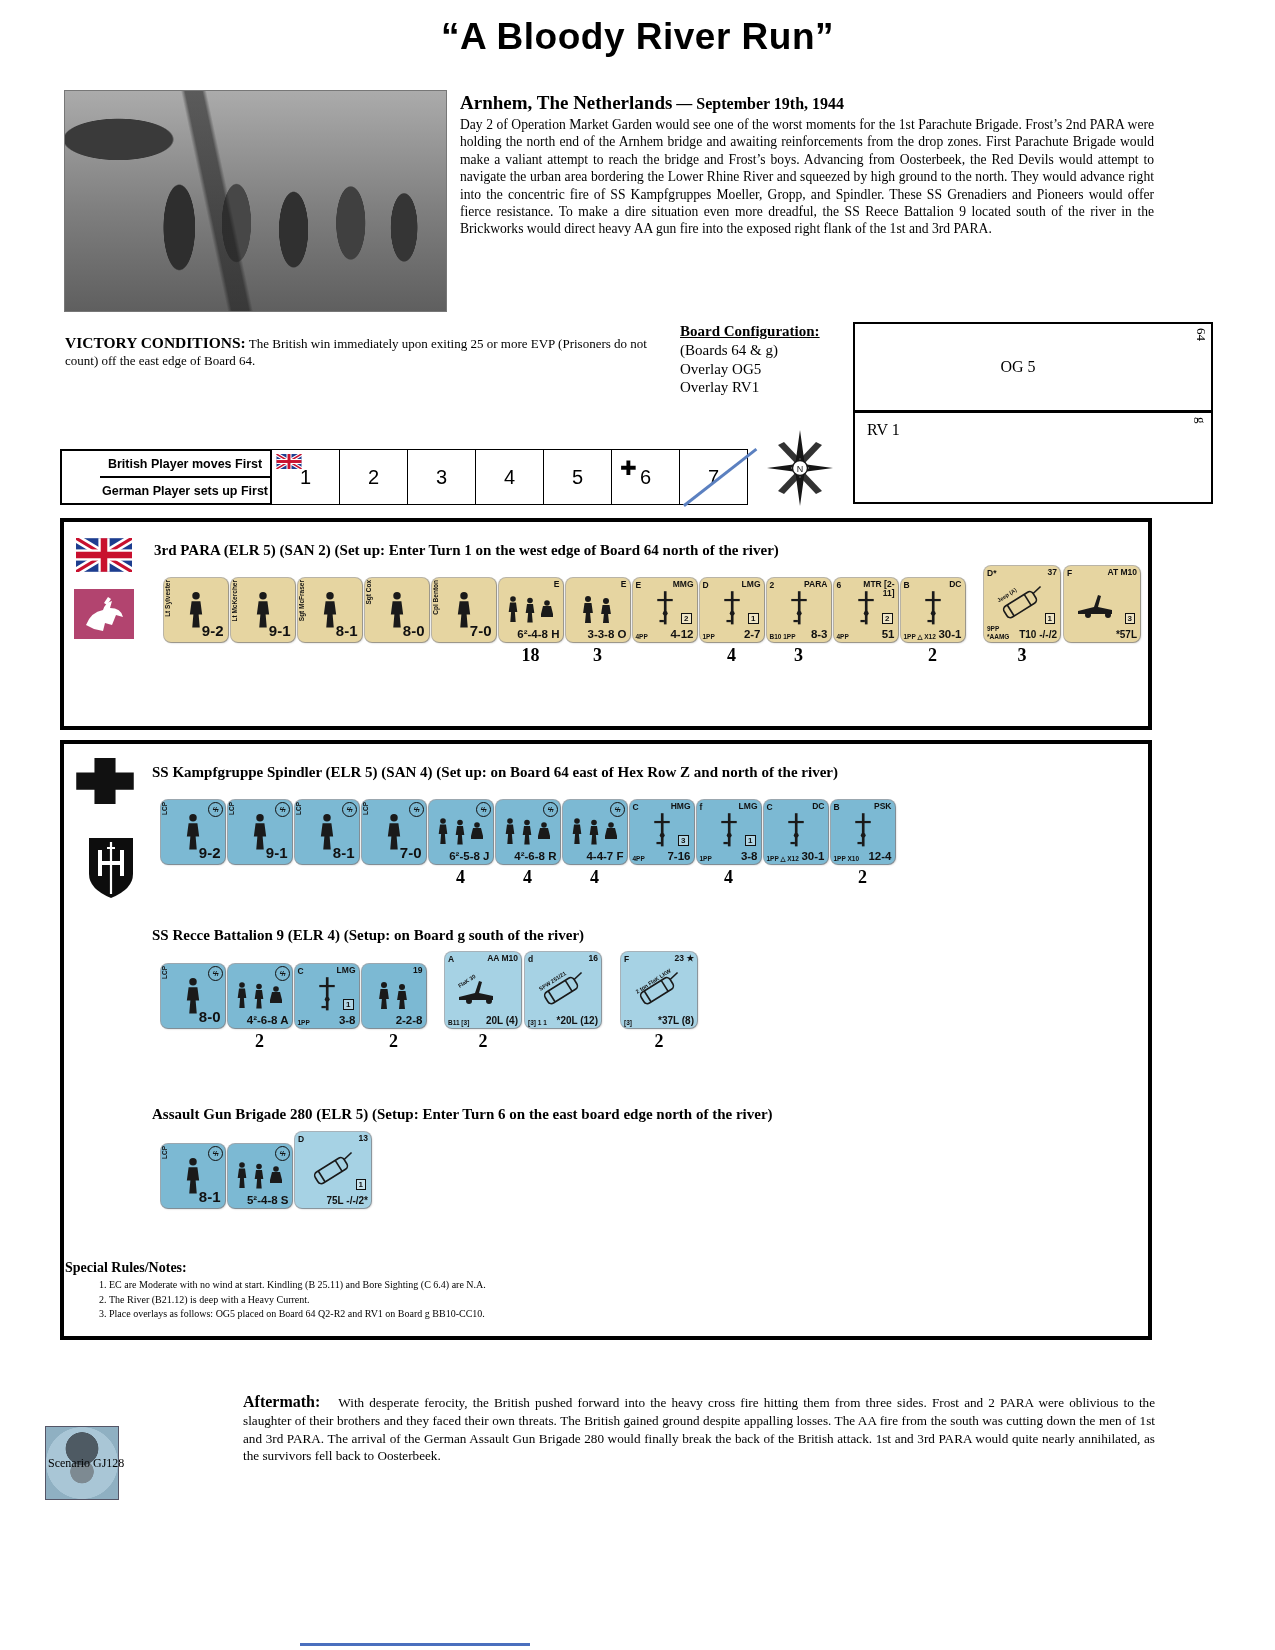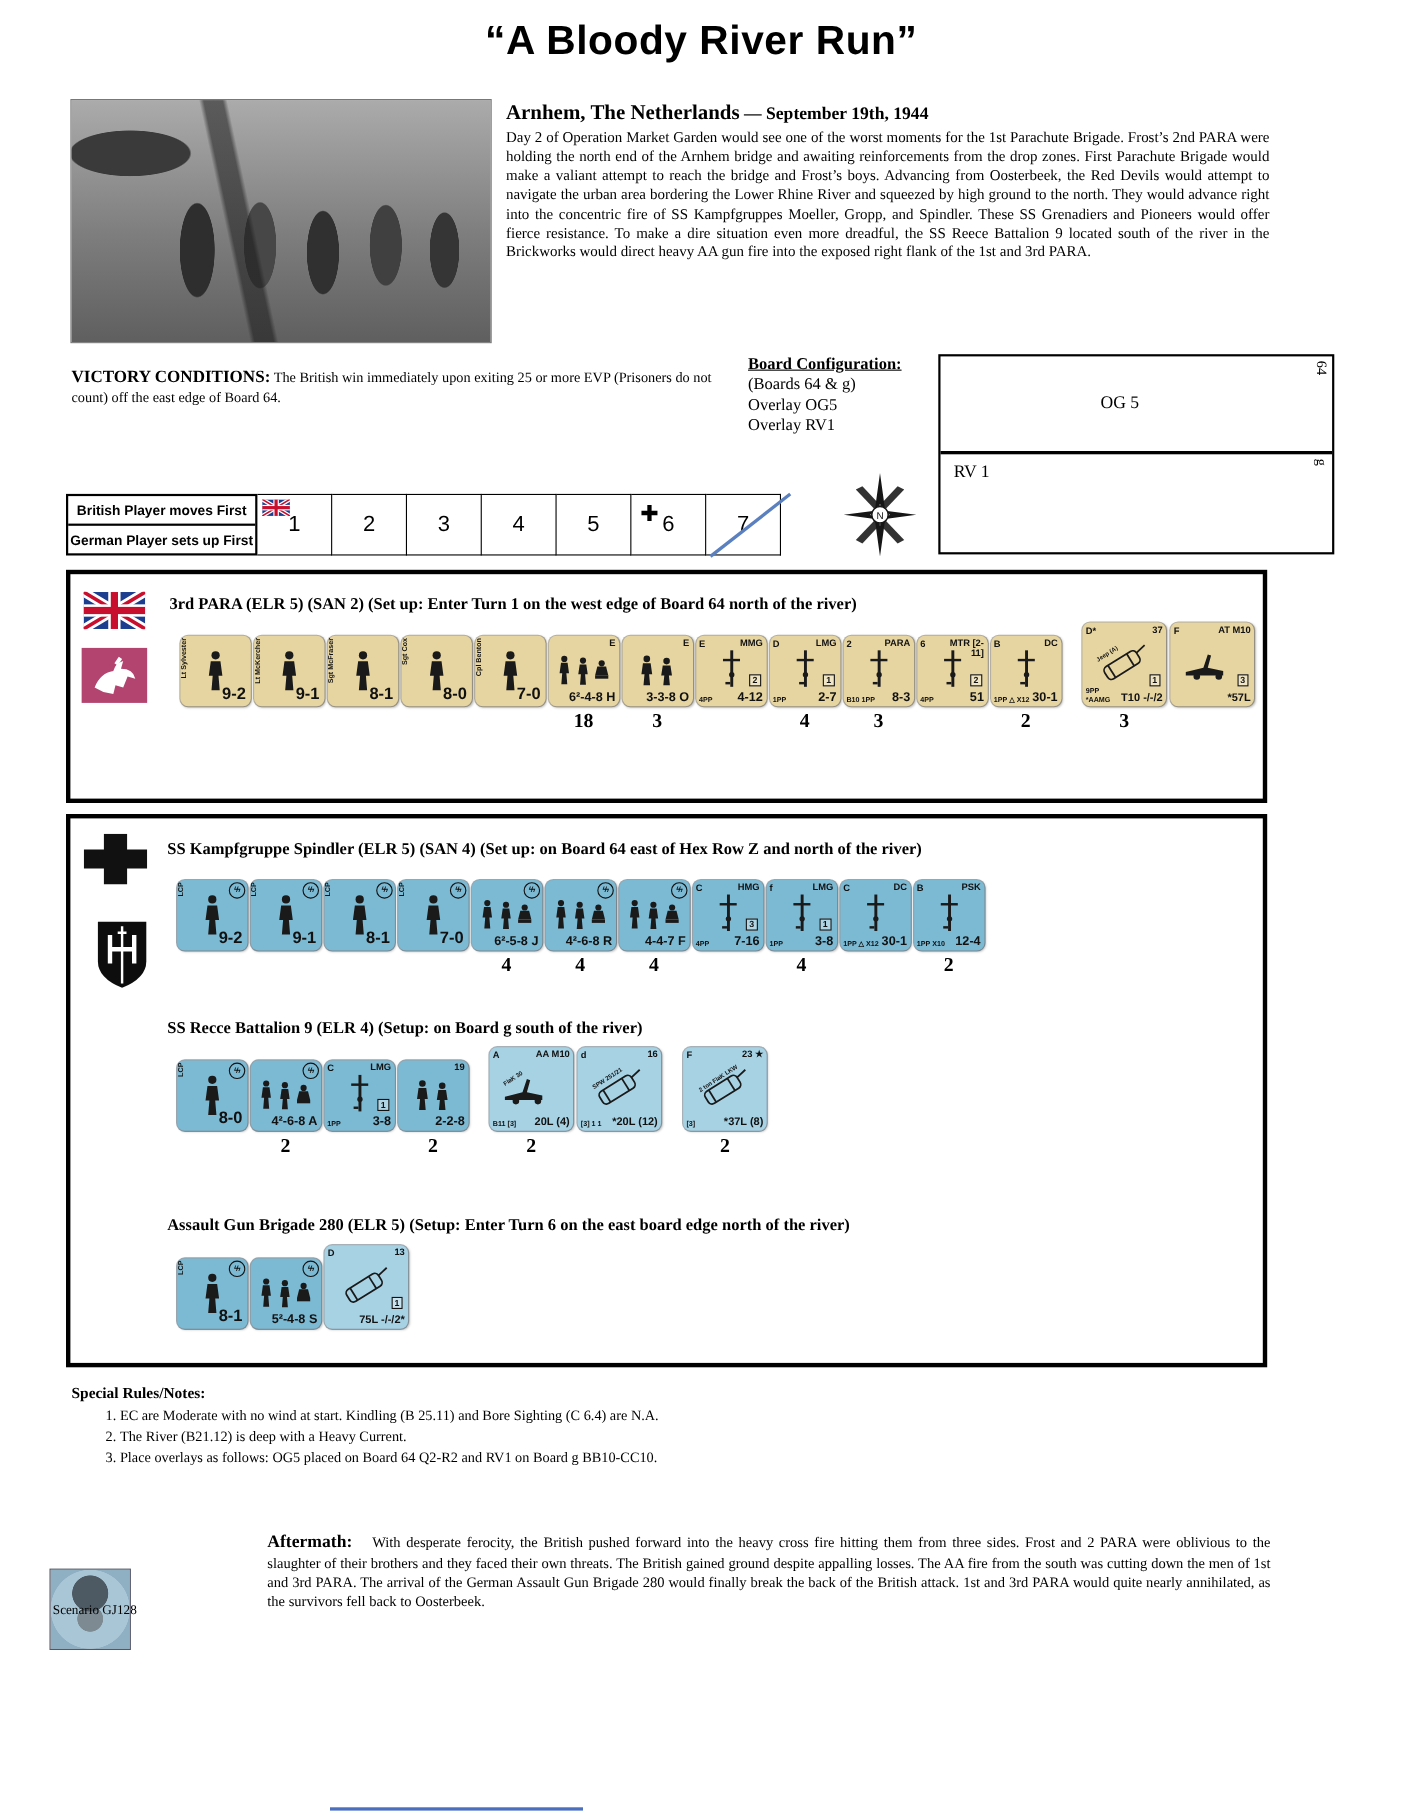--- a/index.html
+++ b/index.html
@@ -40,33 +40,33 @@
   .boarddiag .half.top{border-bottom:3px solid #000;}
   .ovl-center{position:absolute;left:0;right:30px;top:0;bottom:0;display:flex;align-items:center;justify-content:center;font-size:16px;}
   .ovl-corner{position:absolute;left:12px;top:8px;font-size:16px;}
   .board-id{position:absolute;right:2px;top:4px;writing-mode:vertical-rl;font-size:13px;}
 
   
   .compass{position:absolute;left:765px;top:428px;width:70px;height:80px;}
 
   
   .track{position:absolute;left:60px;top:449px;display:flex;font-family:"Liberation Sans",sans-serif;}
-  .track .labels{width:170px;border:2px solid #000;display:flex;flex-direction:column;}
+  .track .labels{width:170px;border:2px solid #000;display:flex;flex-direction:column;padding-left:38px;}
   .track .labels div{flex:1;display:flex;align-items:center;justify-content:center;font-size:12.5px;font-weight:600;}
   .track .labels div:first-child{border-bottom:2px solid #000;}
   .track .cell{position:relative;width:68px;height:56px;border:1.5px solid #000;border-left:none;
                display:flex;align-items:center;justify-content:center;font-size:20px;box-sizing:border-box;}
   .track .cell .flagmini{position:absolute;left:4px;top:4px;width:26px;height:15px;}
   .track .cell .crossmini{position:absolute;left:8px;top:8px;font-size:20px;line-height:1;}
   .track .cell .slash{position:absolute;left:-6px;top:26px;width:92px;height:2.5px;background:#5b80c0;transform:rotate(-38deg);}
 
   
   .obbox{position:absolute;left:60px;border:4px solid #000;background:#fff;box-sizing:border-box;}
   .ob-brit{top:518px;width:1092px;height:212px;}
-  .ob-ger{top:740px;width:1092px;height:503px;}
+  .ob-ger{top:740px;width:1092px;height:600px;}
   .obheader{position:absolute;font-size:15px;font-weight:bold;}
   .sideicon{position:absolute;}
 
   
   .crow{position:absolute;display:flex;align-items:flex-start;}
   .cunit{display:flex;flex-direction:column;align-items:center;width:67px;flex:none;}
   .cunit.gap{margin-left:16px;}
   .cunit.big{width:80px;}
   .ctr{position:relative;width:64px;height:64px;border-radius:7px;background:#e6d5a1;
        box-shadow:0 0 0 1px rgba(60,45,10,.35), 1px 1px 2px rgba(0,0,0,.25);
@@ -86,21 +86,21 @@
   .sub{position:absolute;left:3px;bottom:2px;font-size:6.5px;font-weight:bold;max-width:36px;line-height:1.15;}
   .main{position:absolute;right:3px;bottom:2px;font-size:11.5px;font-weight:bold;white-space:nowrap;}
   .leader .main{font-size:15px;right:4px;bottom:3px;}
   .big .main{font-size:10px;}
   .cntbox{height:24px;display:flex;align-items:flex-end;}
   .cnt{font-family:"Liberation Serif",serif;font-weight:bold;font-size:18px;}
 
   
   .sr{position:absolute;left:65px;top:1260px;width:1090px;}
   .sr-title{font-weight:bold;font-size:14px;margin-bottom:2px;}
-  .sr ol{margin:2px 0 0 0;padding-left:44px;font-size:13px;line-height:1.45;}
+  .sr ol{margin:2px 0 0 0;padding-left:44px;font-size:10px;line-height:1.45;}
 
   
   .aftermath{position:absolute;left:243px;top:1378px;width:912px;font-size:13.2px;line-height:1.32;text-align:justify;}
   .aftermath .alabel{font-weight:bold;font-size:16px;margin-right:18px;}
 
   
   .emblem{position:absolute;left:45px;top:1426px;width:72px;height:72px;border:1px solid #556;
     background:
       radial-gradient(circle at 50% 30%, #4e5a63 0 26%, transparent 27%),
       radial-gradient(circle at 50% 62%, #7d8a92 0 20%, transparent 21%),

